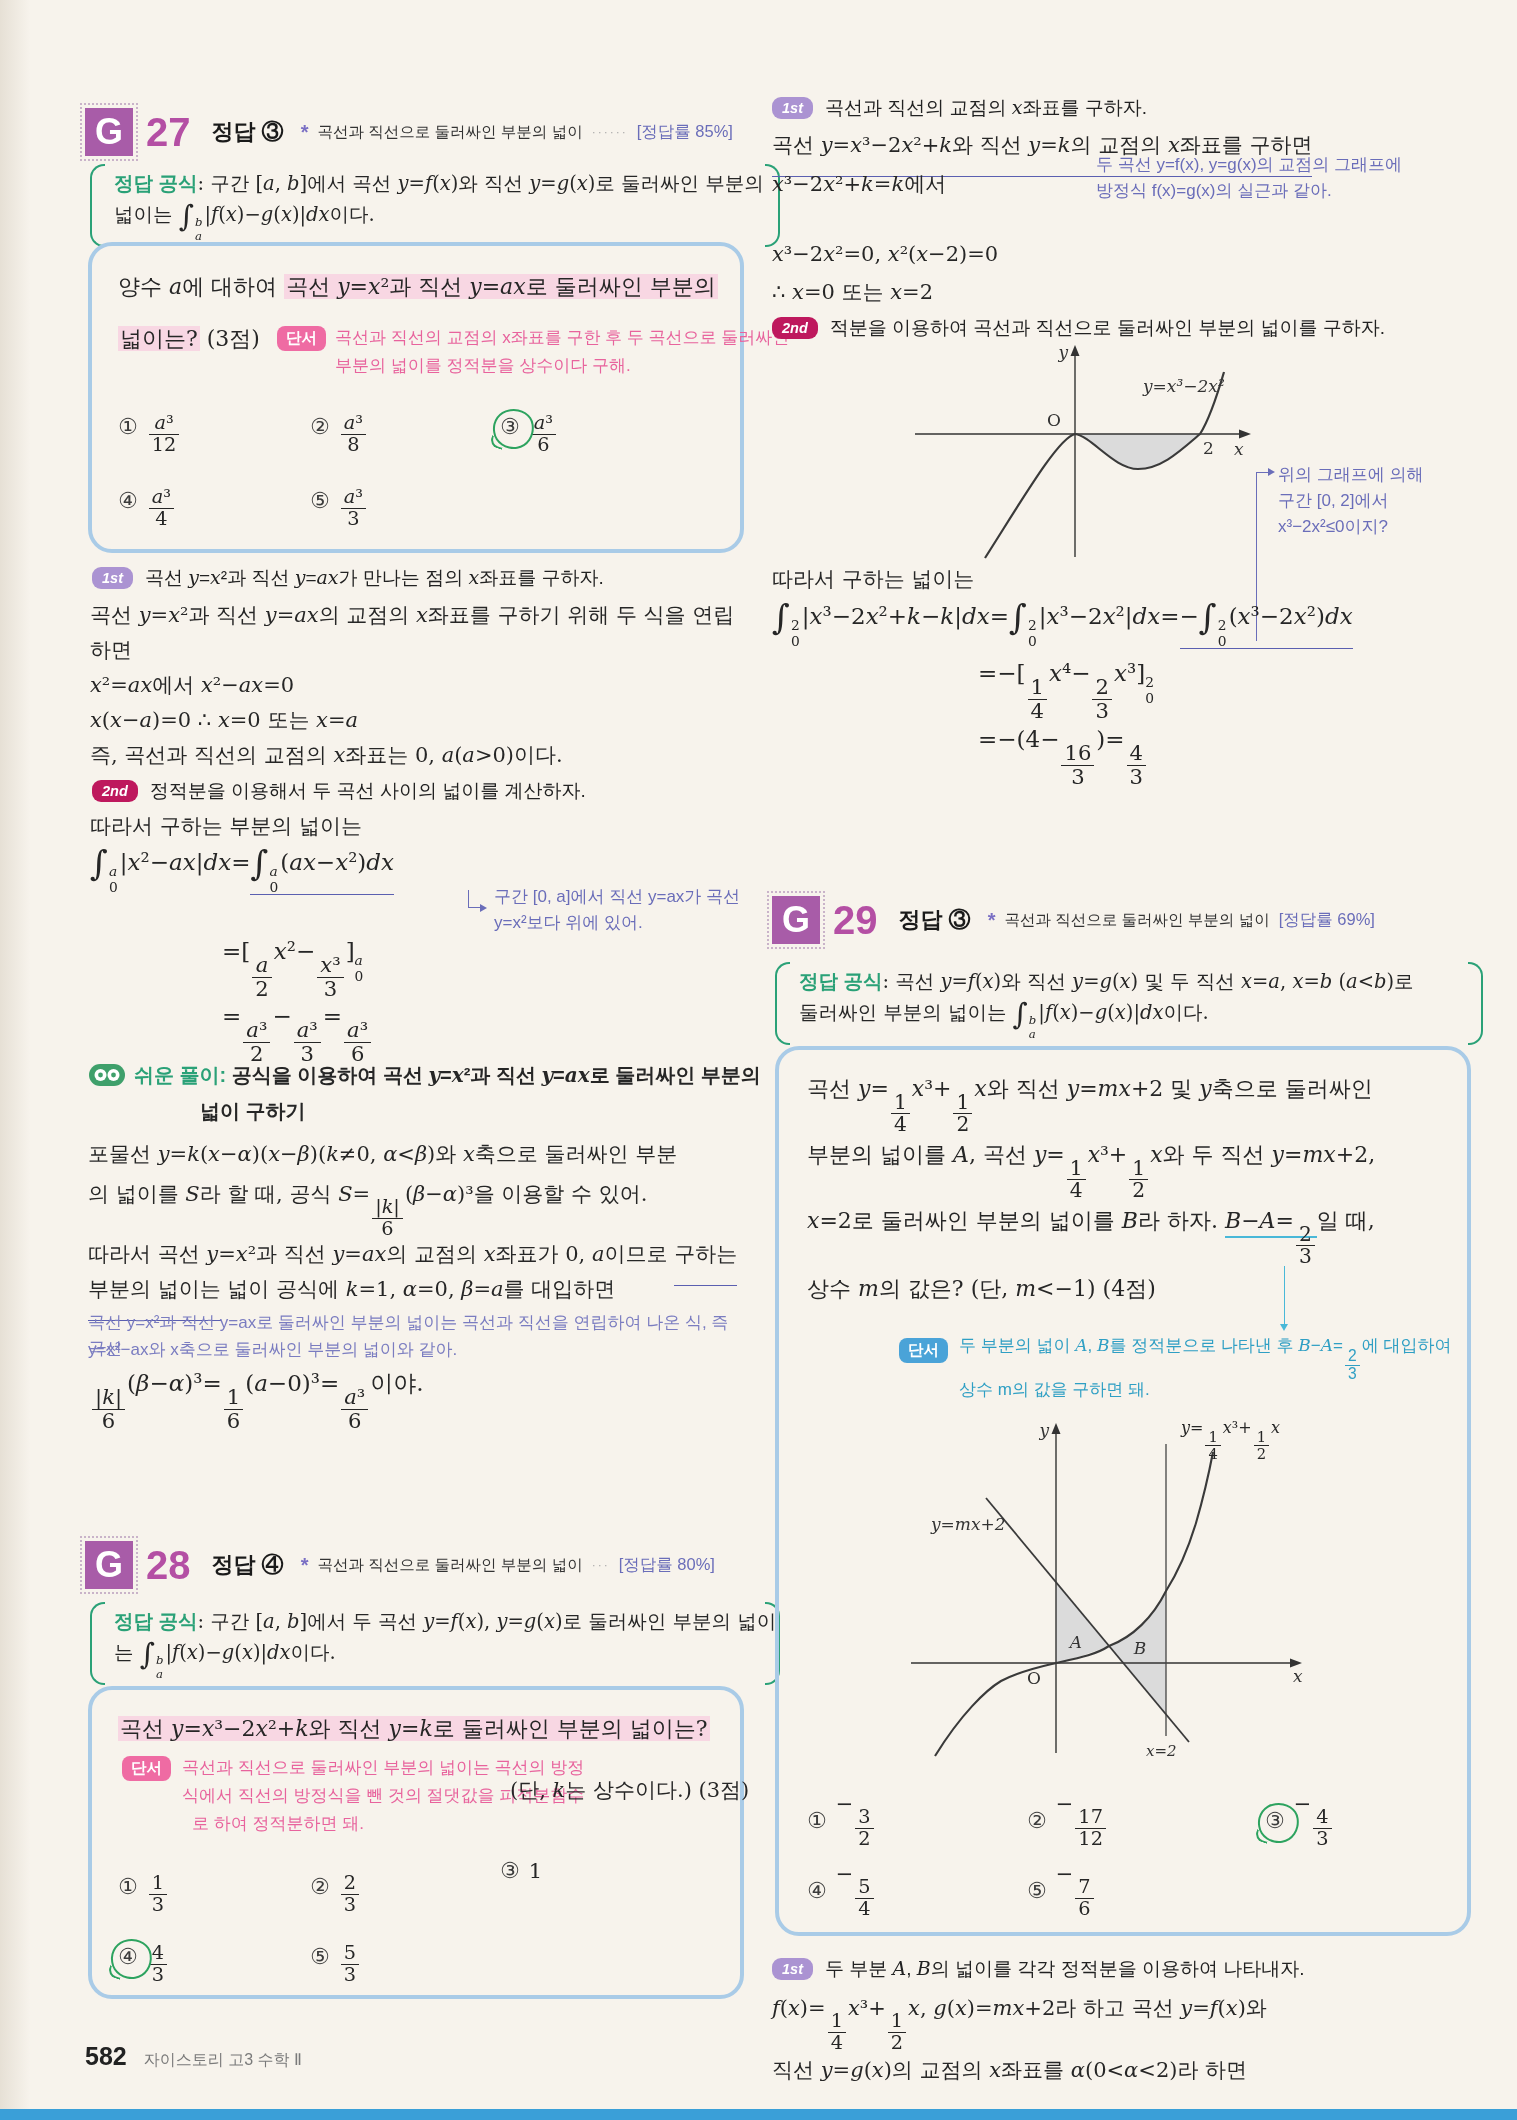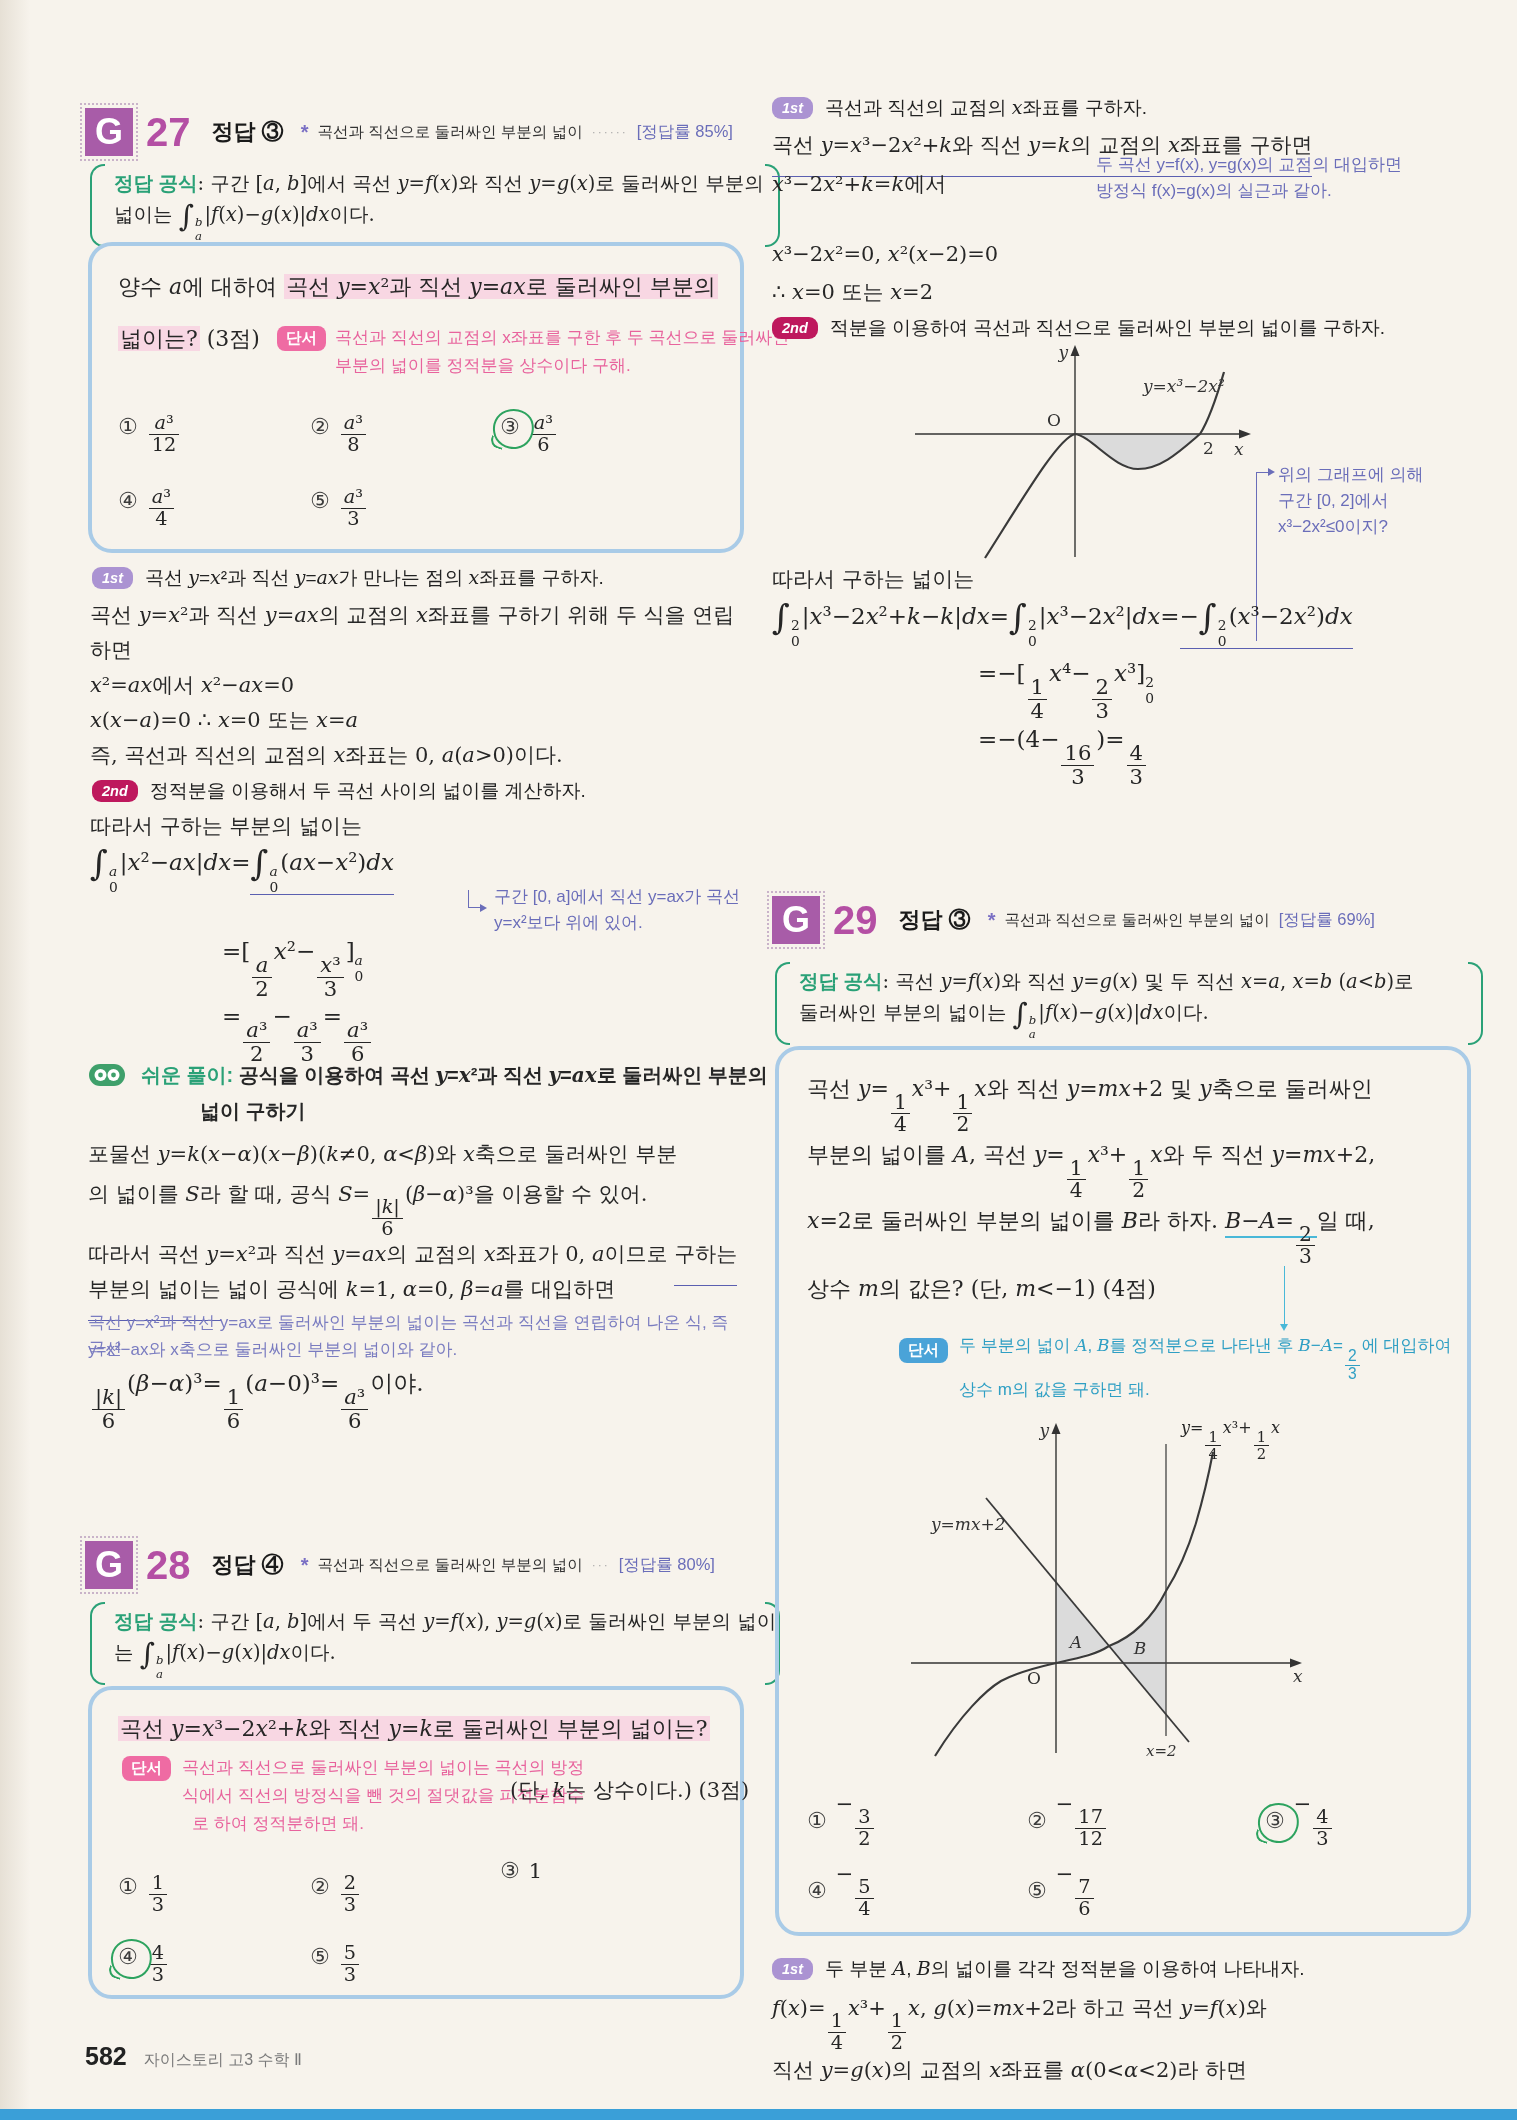--- a/index.html
+++ b/index.html
@@ -55,21 +55,21 @@
   .srow{display:flex;align-items:center;gap:12px;}
   
   .frac{display:inline-flex;flex-direction:column;text-align:center;vertical-align:-0.62em;line-height:1.08;font-size:0.92em;margin:0 2px;}
   .frac>.fn{padding:0 3px;border-bottom:1.4px solid currentColor;}
   .frac>.fd{padding:0 3px;}
   .scr{display:inline-flex;flex-direction:column;font-size:0.6em;line-height:1.15;vertical-align:-0.45em;text-align:left;margin-right:2px;}
   .int{font-size:1.5em;line-height:1;vertical-align:-0.15em;margin-right:1px;}
   .u{border-bottom:1.8px solid #5b5fb0;padding-bottom:19px;}
   .uc{border-bottom:2.5px solid #49b8d8;padding-bottom:3px;}
   
-  .easyrow{display:flex;align-items:flex-start;gap:15px;}
+  .easyrow{display:flex;align-items:flex-start;gap:8px;}
   
   .conn-e{position:absolute;width:14px;border-left:1.5px solid #6a6db9;border-bottom:1.5px solid #6a6db9;}
   .conn-e::after{content:"";position:absolute;right:-8px;bottom:-5px;border:4.5px solid transparent;border-left:7px solid #6a6db9;}
   .conn-b{position:absolute;width:14px;border-left:1.5px solid #6a6db9;border-top:1.5px solid #6a6db9;}
   .conn-b::after{content:"";position:absolute;right:-8px;top:-5px;border:4.5px solid transparent;border-left:7px solid #6a6db9;}
   .conn-c{position:absolute;border-left:1.6px solid #49b8d8;}
   .conn-c::after{content:"";position:absolute;left:-5px;bottom:-7px;border:4.5px solid transparent;border-top:7px solid #49b8d8;}
   
   .gx{overflow:visible;}
   .gx text{font-family:"DejaVu Serif",serif;font-style:italic;font-size:17px;fill:#333;}
@@ -287,21 +287,21 @@
     <span class="pageno">582</span>
     <span class="book">자이스토리 고3 수학 Ⅱ</span>
   </div>
 
   <div class="abs srow" style="left:772px;top:95px;">
     <span class="stp b1st">1st</span>
     <span class="stt"><span>곡선과 직선의 교점의 <i>x</i>좌표를 구하자.</span></span>
   </div>
   <div class="abs t" style="left:772px;top:131px;"><span class="u">곡선 <i>y</i>=<i>x</i>³−2<i>x</i>²+<i>k</i>와 직선 <i>y</i>=<i>k</i>의 교점의 <i>x</i>좌표를 구하면</span></div>
   <div class="abs t" style="left:772px;top:170px;"><span><i>x</i>³−2<i>x</i>²+<i>k</i>=<i>k</i>에서</span></div>
-  <div class="abs sm-blue" style="left:1096px;top:152px;">두 곡선 y=f(x), y=g(x)의 교점의 대입하면</div>
+  <div class="abs sm-blue" style="left:1096px;top:152px;">두 곡선 y=f(x), y=g(x)의 교점의 그래프에</div>
   <div class="abs sm-blue" style="left:1096px;top:178px;">방정식 f(x)=g(x)의 실근과 같아.</div>
   <div class="abs t" style="left:772px;top:240px;"><span><i>x</i>³−2<i>x</i>²=0, <i>x</i>²(<i>x</i>−2)=0</span></div>
   <div class="abs t" style="left:772px;top:278px;"><span>∴ <i>x</i>=0 또는 <i>x</i>=2</span></div>
   <div class="abs srow" style="left:772px;top:315px;">
     <span class="stp b2nd">2nd</span>
     <span class="stt"><span>적분을 이용하여 곡선과 직선으로 둘러싸인 부분의 넓이를 구하자.</span></span>
   </div>
 
   <div class="abs" style="left:900px;top:342px;">
     <svg class="gx" width="355" height="220" viewBox="0 0 355 220">

